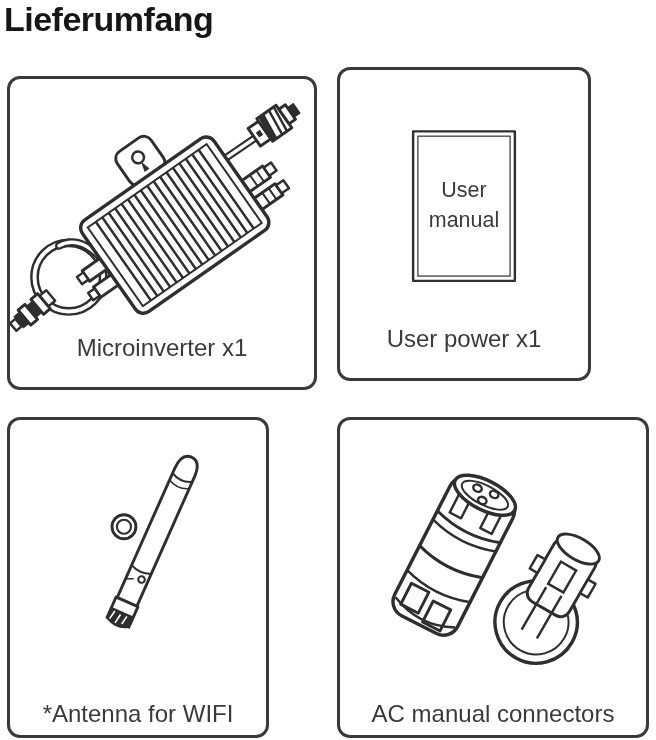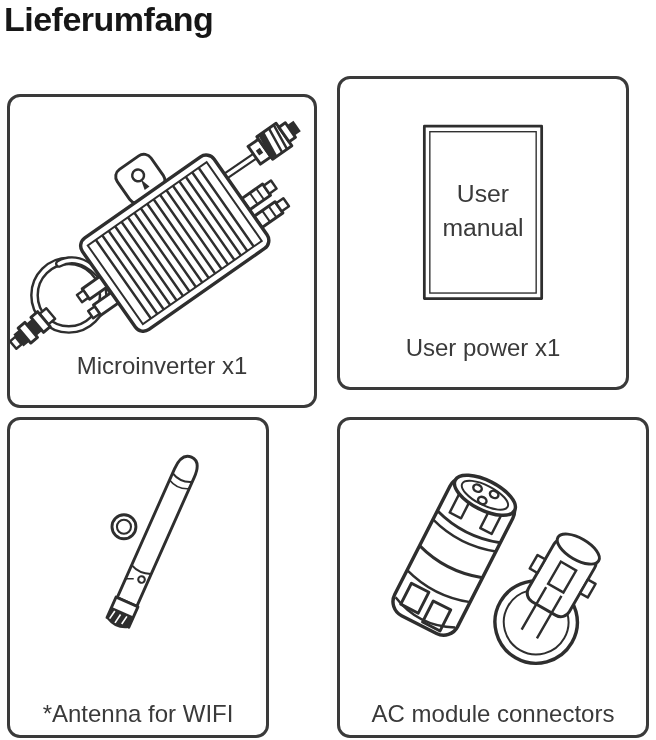--- a/index.html
+++ b/index.html
@@ -8,22 +8,22 @@
     font-family:"Liberation Sans",sans-serif;
   }
   .page-title{
     position:absolute;left:4px;top:0px;margin:0;
     font-size:34px;font-weight:bold;color:#161616;letter-spacing:-0.5px;
   }
   .card{
     position:absolute;box-sizing:border-box;
     border:3px solid #3a3a3a;border-radius:13px;background:#ffffff;
   }
-  .card-1{left:7px;top:76px;width:310px;height:314px;margin-top:18px;}
-  .card-2{left:337px;top:76px;width:292px;height:314px;}
+  .card-1{left:7px;top:76px;width:310px;height:314px;}
+  .card-2{left:337px;top:67px;width:254px;height:314px;}
   .card-3{left:7px;top:417px;width:262px;height:321px;}
   .card-4{left:337px;top:417px;width:312px;height:321px;}
   .illus{position:absolute;left:0;top:0;width:100%;height:100%;}
   .caption{
     position:absolute;left:0;right:0;text-align:center;
     font-size:24px;color:#3a3a3a;line-height:30px;
   }
   .caption.one-line{bottom:24px;}
   .caption.two-line{bottom:4px;line-height:35px;}
   
@@ -179,17 +179,17 @@
         <circle class="s2n" cx="0" cy="30" r="33"></circle>
         <rect class="s3" x="-24" y="-58" width="48" height="72" rx="10"></rect>
         <ellipse class="s3" cx="0" cy="-56" rx="24" ry="11"></ellipse>
         <rect class="s25n" x="-9" y="-36" width="18" height="26"></rect>
         <rect class="s25" x="-33" y="-30" width="9" height="16"></rect>
         <rect class="s25" x="24" y="-34" width="9" height="16"></rect>
         <path class="s25n" d="M-9 -6 L-9 44 M9 -6 L9 44"></path>
       </g>
     </svg>
     <div class="caption two-line">
-      <div>AC module connectors</div>
+      <div>AC manual connectors</div>
     </div>
   </div>
 
 </div>
 
 </body></html>

